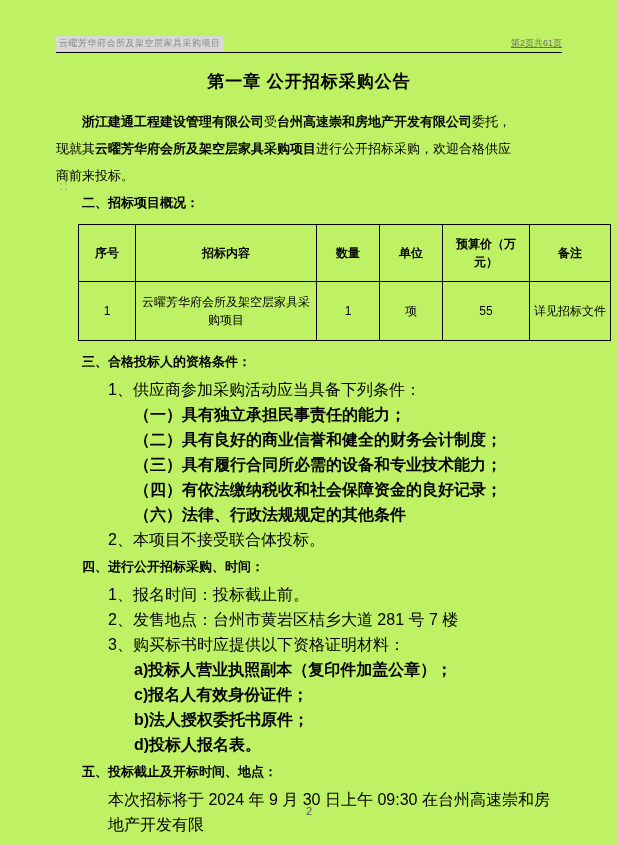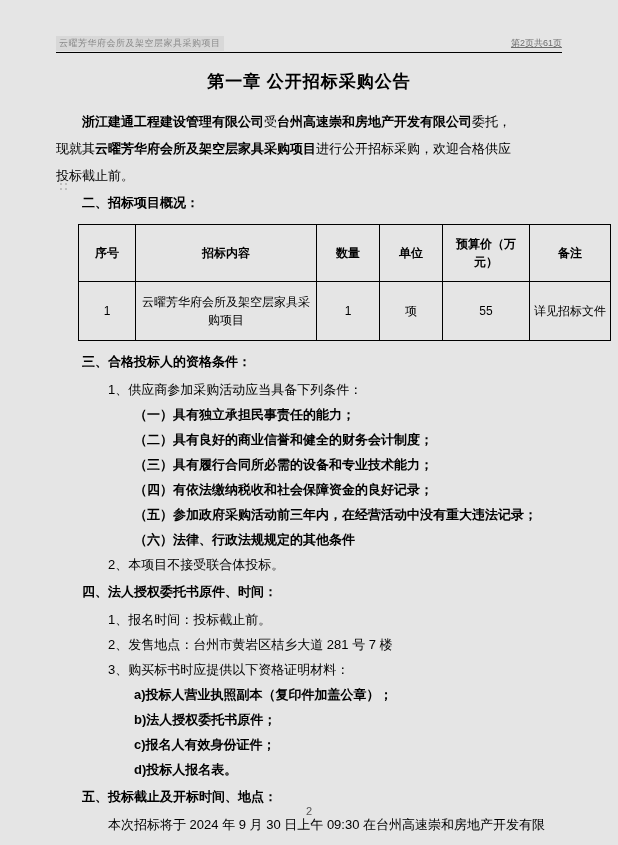--- a/index.html
+++ b/index.html
@@ -7,21 +7,21 @@
     padding: 0;
     background: #9a9a9a;
   }
   body {
     font-family: "Liberation Sans", sans-serif;
   }
   .page {
     position: relative;
     width: 618px;
     height: 845px;
-    background: #e5e5e5;
+    background: #bef264;
     overflow: hidden;
     box-sizing: border-box;
   }
   .header-band {
     position: absolute;
     top: 36px;
     left: 56px;
     right: 56px;
     height: 15px;
     display: flex;
@@ -80,21 +80,21 @@
   }
   .section-head {
     font-size: 13px;
     font-weight: bold;
     line-height: 26px;
     margin: 2px 0 2px 0;
     text-indent: 26px;
     color: #000;
   }
   .list-line {
-    font-size: 13px;
+    font-size: 16px;
     line-height: 25px;
     color: #000;
     margin: 0;
     padding-left: 52px;
   }
   .list-line.deep {
     padding-left: 78px;
     font-weight: bold;
   }
   table.bid-table {
@@ -175,21 +175,21 @@
   </div>
 
   <div class="content">
 
     <div class="doc-title">第一章  公开招标采购公告</div>
 
     <p class="para"><span class="b">浙江建通工程建设管理有限公司</span><span>受</span><span class="b">台州高速崇和房地产开发有限公司</span><span>委托，</span></p>
 
     <p class="para noindent"><span>现就其</span><span class="b">云曜芳华府会所及架空层家具采购项目</span><span>进行公开招标采购，欢迎合格供应</span></p>
 
-    <p class="para noindent">投标截止前。</p>
+    <p class="para noindent">商前来投标。</p>
 
 
     <div class="section-head">二、招标项目概况：</div>
 
     <table class="bid-table">
       <thead>
         <tr>
           <th class="col-no">序号</th>
           <th class="col-content">招标内容</th>
           <th class="col-qty">数量</th>
@@ -209,31 +209,30 @@
         </tr>
       </tbody>
     </table>
 
     <div class="section-head">三、合格投标人的资格条件：</div>
     <p class="list-line">1、供应商参加采购活动应当具备下列条件：</p>
     <p class="list-line deep">（一）具有独立承担民事责任的能力；</p>
     <p class="list-line deep">（二）具有良好的商业信誉和健全的财务会计制度；</p>
     <p class="list-line deep">（三）具有履行合同所必需的设备和专业技术能力；</p>
     <p class="list-line deep">（四）有依法缴纳税收和社会保障资金的良好记录；</p>
-    <p class="list-line deep">（五）参加政府采购活动前三年内，在经营活动中没有重大违法记录；</p>
     <p class="list-line deep">（六）法律、行政法规规定的其他条件</p>
     <p class="list-line">2、本项目不接受联合体投标。</p>
 
-    <div class="section-head">四、法人授权委托书原件、时间：</div>
+    <div class="section-head">四、进行公开招标采购、时间：</div>
     <p class="list-line">1、报名时间：投标截止前。</p>
     <p class="list-line">2、发售地点：台州市黄岩区桔乡大道 281 号 7 楼</p>
     <p class="list-line">3、购买标书时应提供以下资格证明材料：</p>
     <p class="list-line deep">a)投标人营业执照副本（复印件加盖公章）；</p>
+    <p class="list-line deep">c)报名人有效身份证件；</p>
     <p class="list-line deep">b)法人授权委托书原件；</p>
-    <p class="list-line deep">c)报名人有效身份证件；</p>
     <p class="list-line deep">d)投标人报名表。</p>
 
     <div class="section-head">五、投标截止及开标时间、地点：</div>
     <p class="list-line">本次招标将于 2024 年 9 月 30 日上午 09:30 在台州高速崇和房地产开发有限</p>
 
   </div>
 
   <div class="page-number">2</div>
 
 </div>

